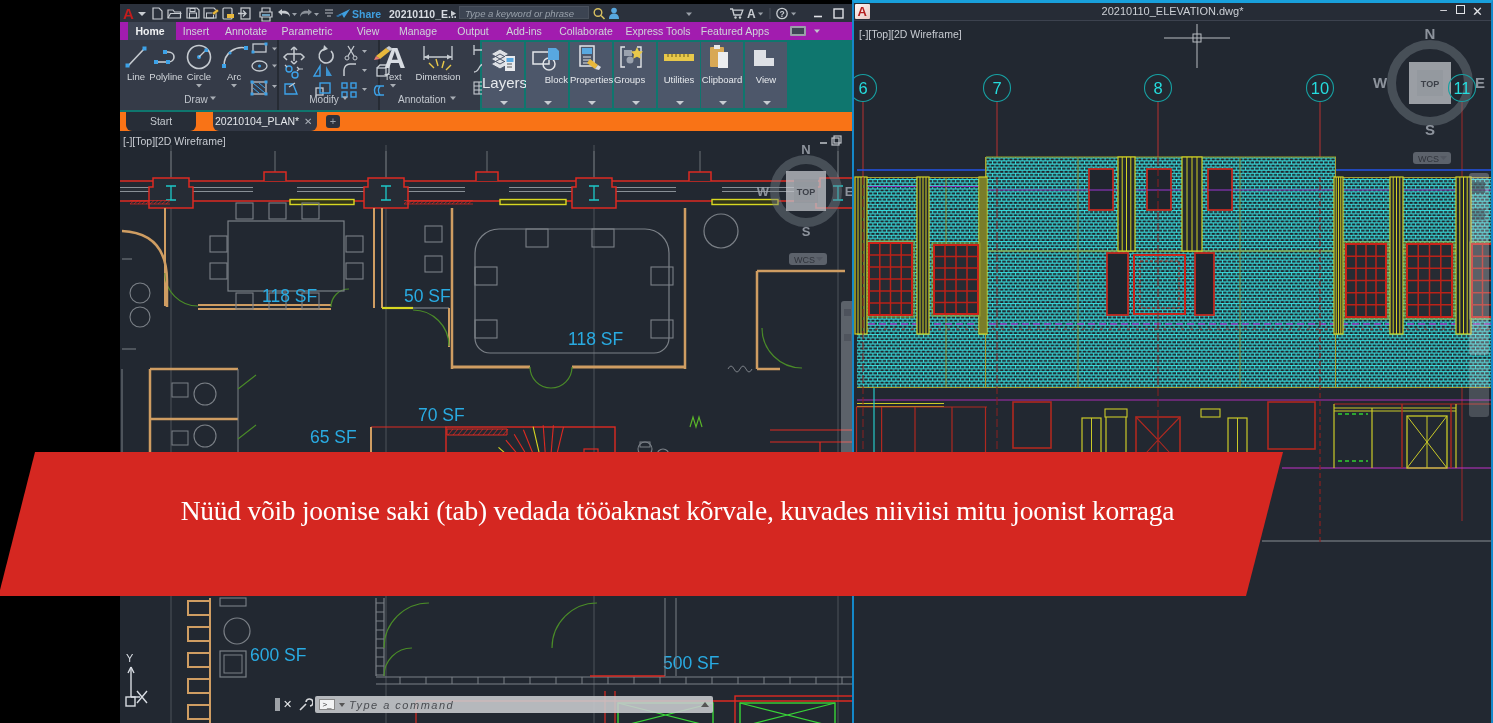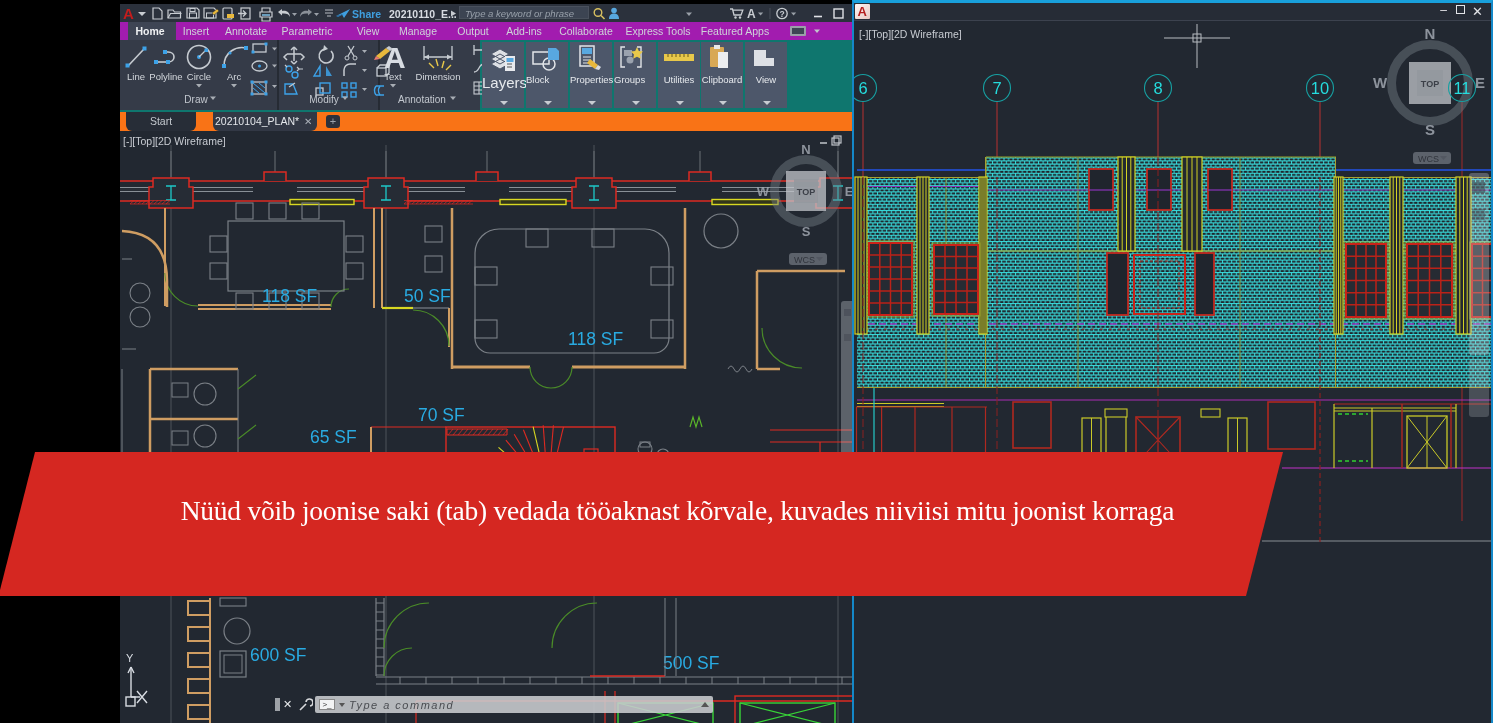--- a/index.html
+++ b/index.html
@@ -176,21 +176,21 @@
         <g stroke="#c6cbd1" stroke-width="1.1" fill="none">
           <rect x="354" y="42" width="15" height="12"></rect>
           <path d="M354 46 h15 m-15 4 h15 m-10 -8 v12 m5 -12 v12"></path>
         </g>
         <text x="302" y="63" font-size="10" fill="#c3c8cf" text-anchor="middle">Annotation</text>
         <path d="M330 56.5 l3 3.5 3 -3.5 z" fill="#a8adb4"></path>
       </svg>
       <div style="position:absolute;left:362px;top:2px;width:42px;height:66px;background:#4d576a"></div>
       <div style="position:absolute;left:362px;top:34px;width:34px;text-align:center;font-size:15px;color:#e6e9ed">Layers</div>
       <div style="position:absolute;left:406px;top:2px;width:42px;height:66px;background:#4d576a"></div>
-      <div style="position:absolute;left:406px;top:34px;width:42px;text-align:left;font-size:9.5px;color:#e6e9ed">Block</div>
+      <div style="position:absolute;left:406px;top:34px;width:42px;text-align:right;font-size:9.5px;color:#e6e9ed">Block</div>
       <div style="position:absolute;left:450px;top:2px;width:42px;height:66px;background:#4d576a"></div>
       <div style="position:absolute;left:450px;top:34px;width:42px;text-align:center;font-size:9.5px;color:#e6e9ed">Properties</div>
       <div style="position:absolute;left:494px;top:2px;width:42px;height:66px;background:#4d576a"></div>
       <div style="position:absolute;left:494px;top:34px;width:18px;text-align:center;font-size:9.5px;color:#e6e9ed">Groups</div>
       <div style="position:absolute;left:538px;top:2px;width:42px;height:66px;background:#4d576a"></div>
       <div style="position:absolute;left:538px;top:34px;width:42px;text-align:center;font-size:9.5px;color:#e6e9ed">Utilities</div>
       <div style="position:absolute;left:581px;top:2px;width:42px;height:66px;background:#4d576a"></div>
       <div style="position:absolute;left:581px;top:34px;width:42px;text-align:center;font-size:9.5px;color:#e6e9ed">Clipboard</div>
       <div style="position:absolute;left:625px;top:2px;width:42px;height:66px;background:#4d576a"></div>
       <div style="position:absolute;left:625px;top:34px;width:42px;text-align:center;font-size:9.5px;color:#e6e9ed">View</div>
@@ -516,20 +516,21 @@
       <div style="position:absolute;left:74px;top:2.5px;font-style:italic;font-size:11px;color:#4a4d52;letter-spacing:1.5px">Type a command</div>
       <svg width="12" height="17" viewBox="0 0 12 17" style="position:absolute;left:424px;top:0" xmlns="http://www.w3.org/2000/svg">
         <path d="M2 11 l4-5 4 5 z" fill="#555"></path>
       </svg>
     </div>
   </div>
 <div style="position:absolute;left:852px;top:0;width:641px;height:723px;background:#222831;border-left:2px solid #1488c8;border-right:2px solid #1488c8;border-top:3px solid #18a0dc;box-sizing:border-box;overflow:hidden">
     <div style="position:absolute;left:0;top:0;width:637px;height:18px;background:#262c36;border-bottom:1px solid #3c424e">
       <div style="position:absolute;left:1px;top:1px;width:15px;height:15px;background:linear-gradient(135deg,#fdf6f4,#e8c8c2);border-radius:1px"></div>
       <div style="position:absolute;left:3.5px;top:1px;font-size:13px;font-weight:bold;color:#b41e1e">A</div>
+      <div style="position:absolute;left:0;top:2px;width:637px;text-align:center;font-size:11px;color:#ccd0d6">20210110_ELEVATION.dwg*</div>
       <div style="position:absolute;right:44px;top:0px;color:#e2e4e8;font-size:12px">–</div>
       <div style="position:absolute;right:26px;top:2px;width:9px;height:9px;border:1.5px solid #e2e4e8"></div>
       <div style="position:absolute;right:8px;top:1px;color:#e2e4e8;font-size:13px">✕</div>
     </div>
     <svg width="641" height="702" viewBox="0 0 641 702" style="position:absolute;left:0;top:21px" xmlns="http://www.w3.org/2000/svg">
       <defs>
         <pattern id="brick" width="4.6" height="6.2" patternUnits="userSpaceOnUse">
           <rect width="4.6" height="6.2" fill="#1f262d"></rect>
           <path d="M0 0.5 H4.6 M0 3.6 H4.6" stroke="#38dcdc" stroke-width="1.1"></path>
           <path d="M0.5 0.5 V3.6" stroke="#38dcdc" stroke-width="1"></path>

